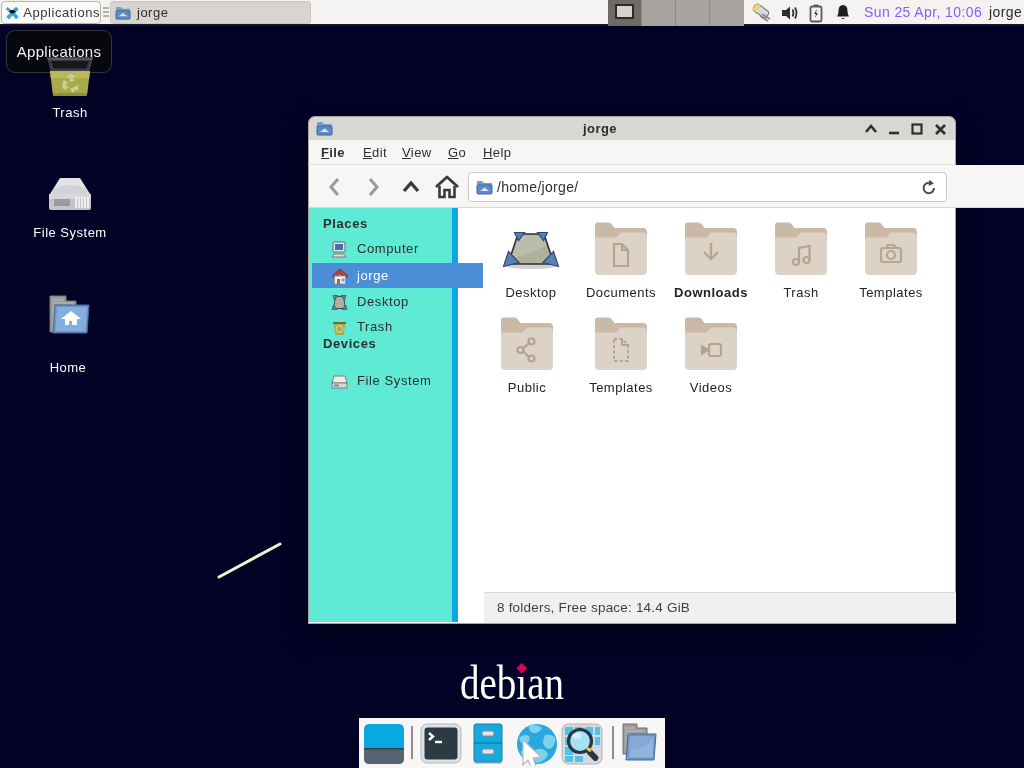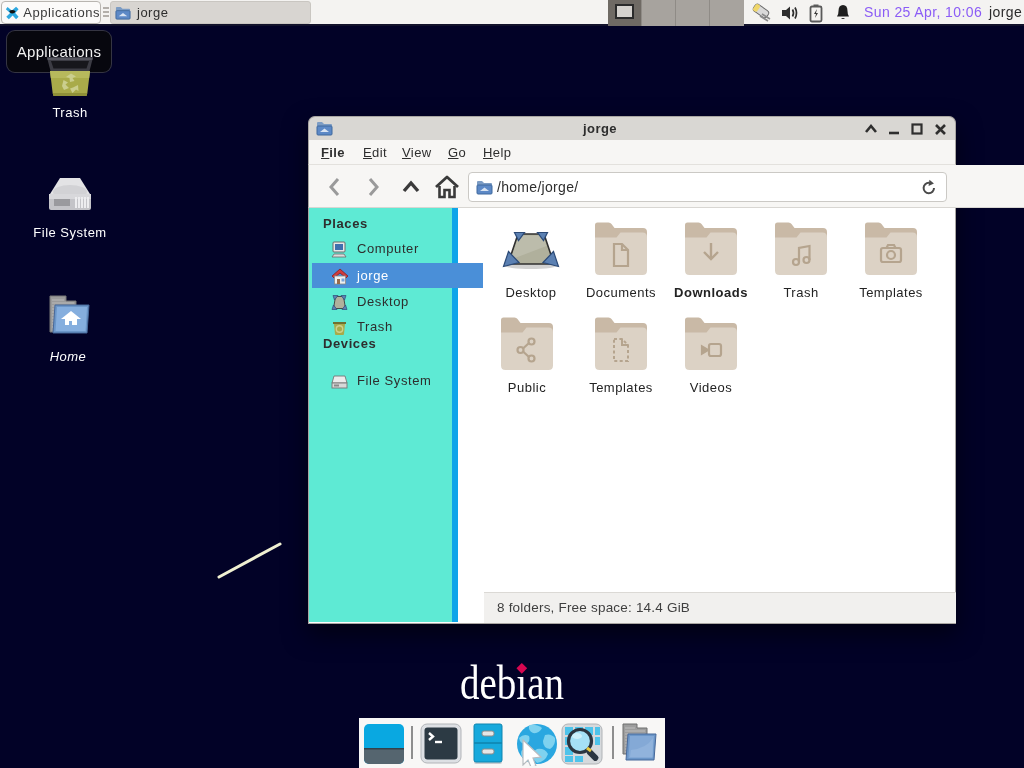--- a/index.html
+++ b/index.html
@@ -111,21 +111,21 @@
         <line x1="12" y1="23" x2="34" y2="23"></line>
       <line x1="12" y1="26" x2="34" y2="26"></line>
         <line x1="12" y1="29" x2="34" y2="29"></line>
       <line x1="12" y1="32" x2="34" y2="32"></line>
         <line x1="12" y1="35" x2="34" y2="35"></line>
     </g>
     <path d="M15 13 L49 13 L47 41 L13 41 Z" fill="#6b96c8" stroke="#47689a" stroke-width="1"></path>
     <path d="M17 15 L47 15 L45.5 39 L15.5 39 Z" fill="#85aede"></path>
     <path d="M31 20 L41 28 L37 28 L37 34 L32 34 L32 30 L29 30 L29 34 L25 34 L25 28 L21 28 Z" fill="#fff" transform="translate(0,-1)"></path>
   </svg>
-  <div class="lbl" style="margin-top:6px;font-style:italic;">Home</div>
+  <div class="lbl" style="margin-top:17px;">Home</div>
 </div>
 
 <svg class="abs" style="left:215px; top:540px;" width="70" height="42" viewBox="0 0 70 42">
   <line x1="4" y1="37" x2="65" y2="4" stroke="#f0f0d2" stroke-width="3" stroke-linecap="round"></line>
 </svg>
 
 <div id="win">
   <div id="titlebar">
     <svg style="position:absolute;left:7px;top:3px;" width="17" height="17" viewBox="0 0 17 17">
       <path d="M1 3 Q1 2 2 2 L6 2 L8 4 L15 4 Q16 4 16 5 L16 6 L1 6 Z" fill="#7c9cc4"></path>

